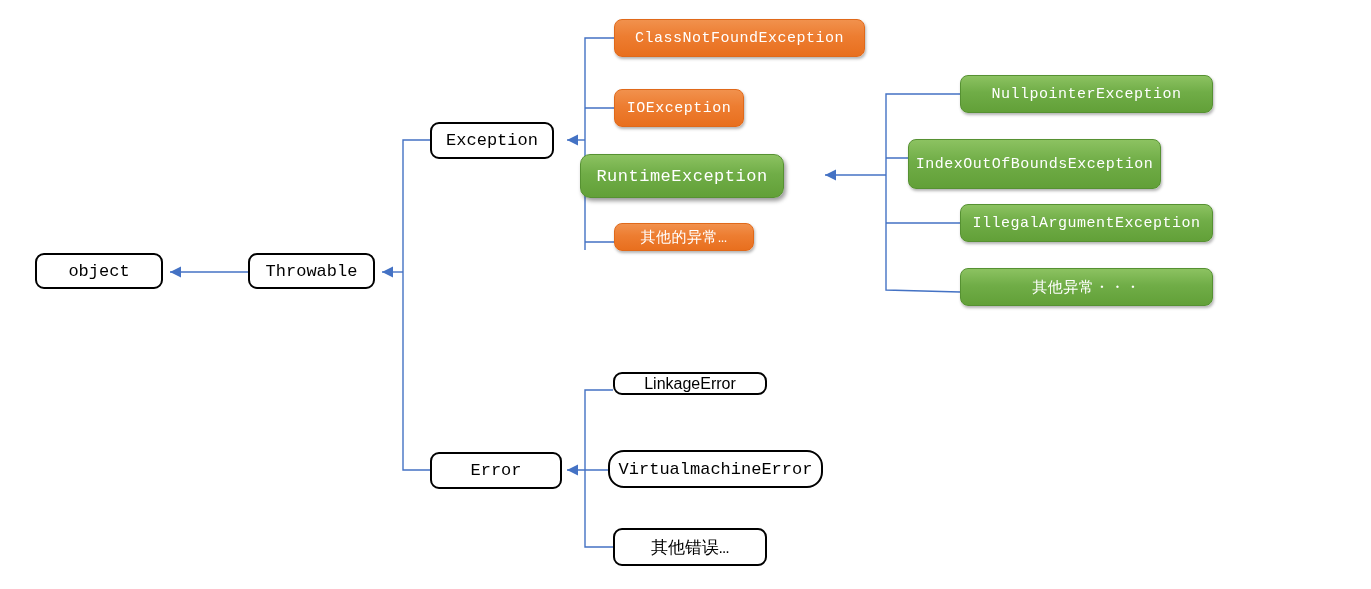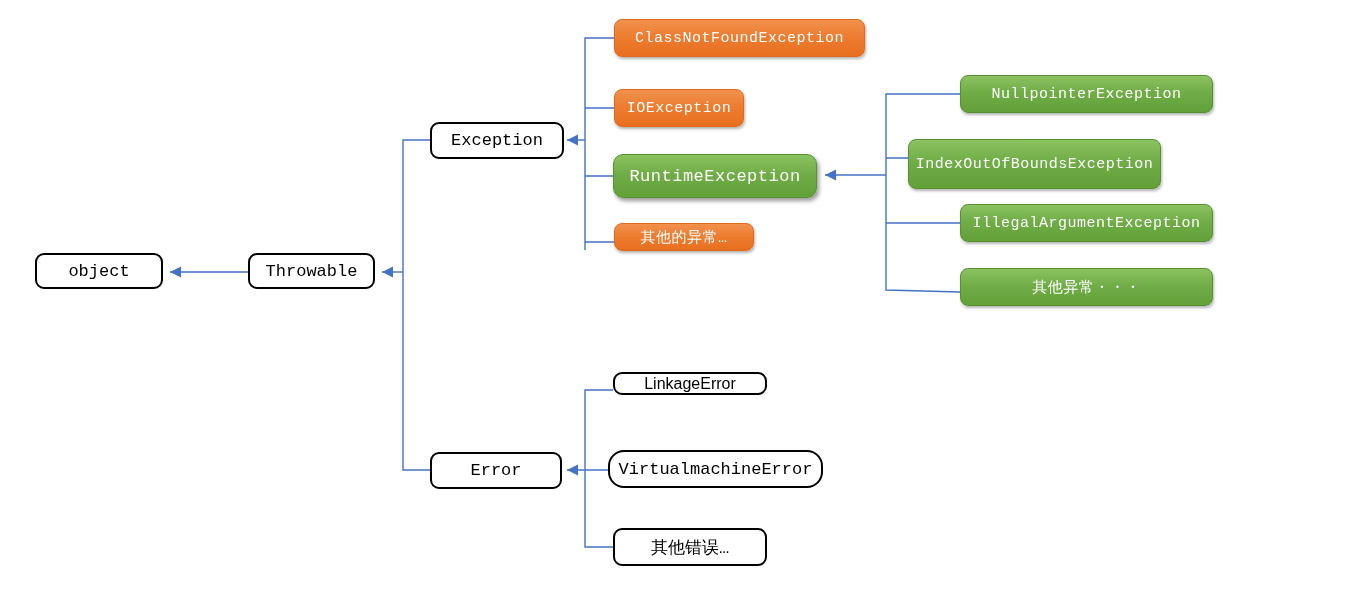--- a/index.html
+++ b/index.html
@@ -94,29 +94,29 @@
       <path d="M613 390 L585 390 L585 547 L613 547"></path>
 
       <path d="M608 470 L567 470" marker-end="url(#arrow)"></path>
     </g>
   </svg>
 
   <div class="node node-plain" style="left:35px; top:253px; width:128px; height:36px;">object</div>
 
   <div class="node node-plain" style="left:248px; top:253px; width:127px; height:36px;">Throwable</div>
 
-  <div class="node node-plain" style="left:430px; top:122px; width:134px; height:37px;">Exception</div>
+  <div class="node node-plain" style="left:430px; top:122px; width:124px; height:37px;">Exception</div>
 
   <div class="node node-plain" style="left:430px; top:452px; width:132px; height:37px;">Error</div>
 
   <div class="node node-orange" style="left:614px; top:19px; width:251px; height:38px;">ClassNotFoundException</div>
 
   <div class="node node-orange" style="left:614px; top:89px; width:130px; height:38px;">IOException</div>
 
-  <div class="node node-green node-green-big" style="left:613px; top:154px; width:204px; height:44px;">RuntimeException</div>
+  <div class="node node-green node-green-big" style="left:580px; top:154px; width:204px; height:44px;">RuntimeException</div>
 
   <div class="node node-orange" style="left:614px; top:223px; width:140px; height:28px;">其他的异常…</div>
 
   <div class="node node-green" style="left:960px; top:75px; width:253px; height:38px;">NullpointerException</div>
 
   <div class="node node-green" style="left:908px; top:139px; width:253px; height:50px;">IndexOutOfBoundsException</div>
 
   <div class="node node-green" style="left:960px; top:204px; width:253px; height:38px;">IllegalArgumentException</div>
 
   <div class="node node-green" style="left:960px; top:268px; width:253px; height:38px;">其他异常・・・</div>

